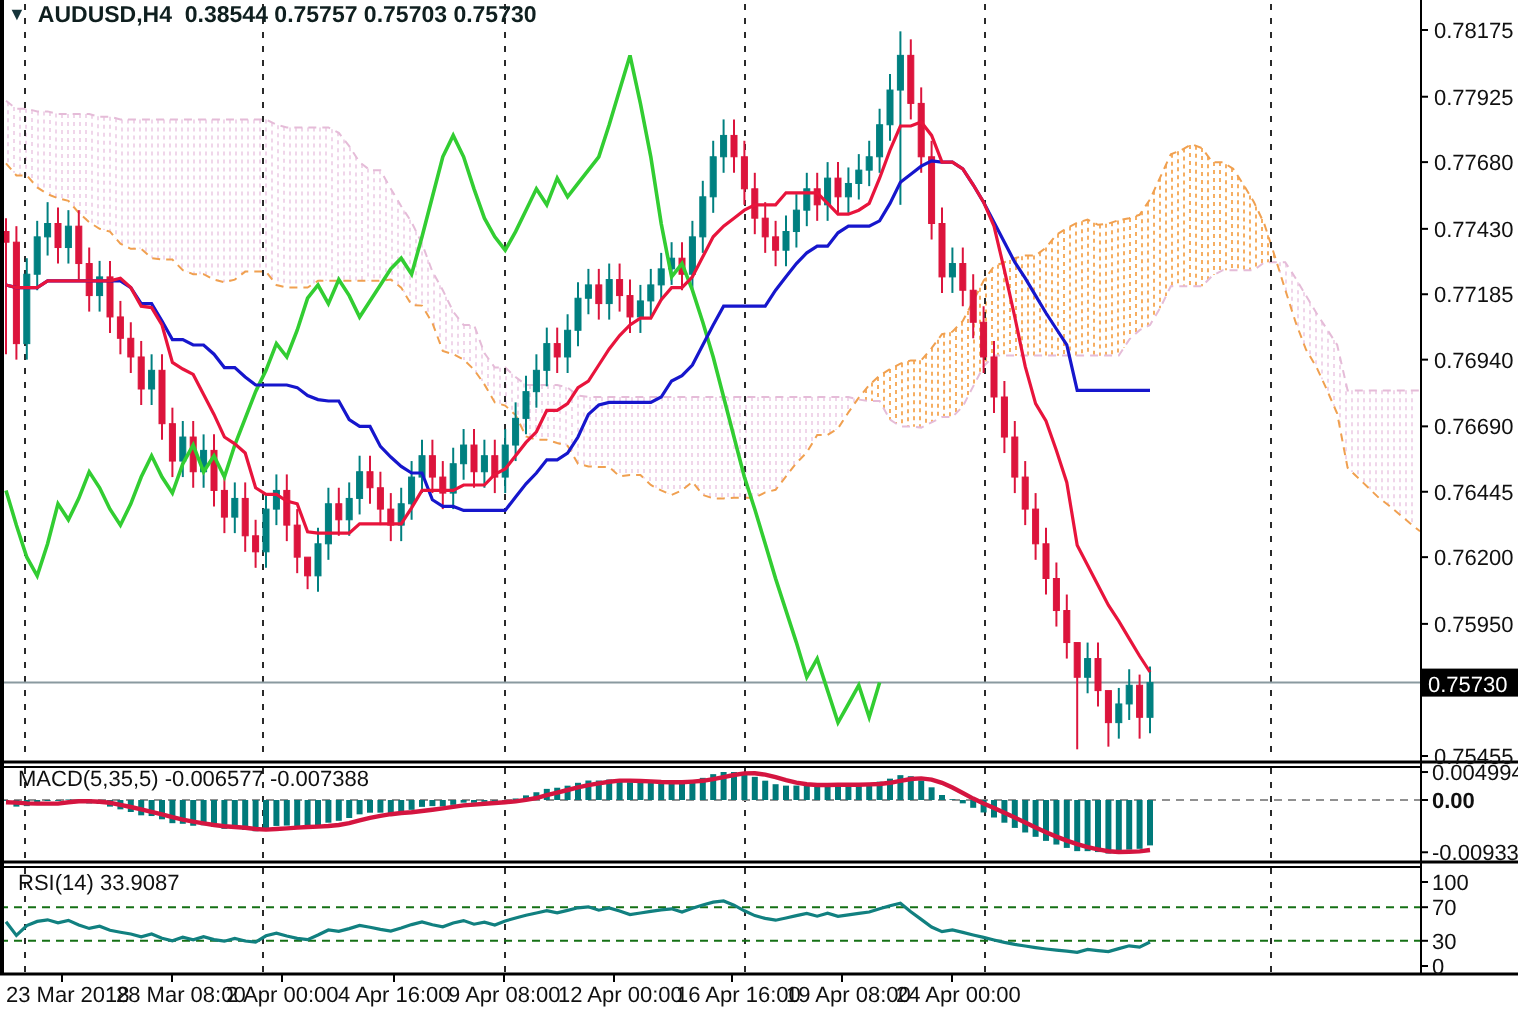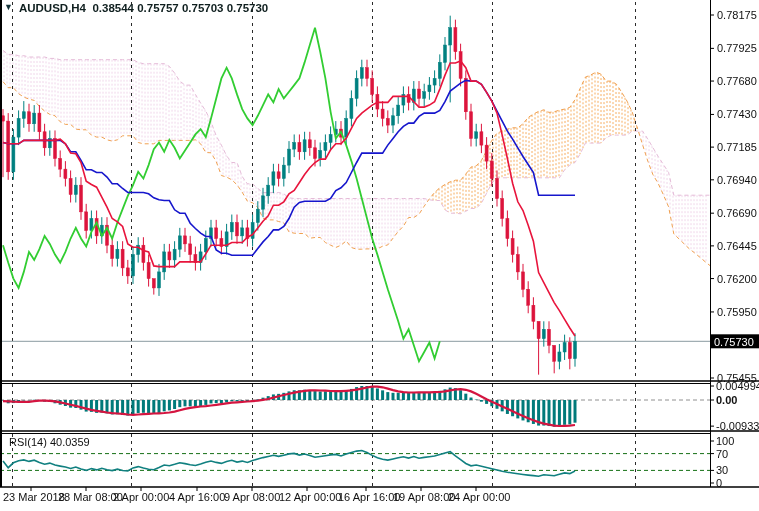--- a/index.html
+++ b/index.html
@@ -19,21 +19,22 @@
   #macd-label{top:384px;}
   #rsi-label{top:436px;}
 </style>
 </head>
 <body>
 
 <div id="terminal">
   <div class="ohlc-titlebar">
     <span class="sym-marker">▼</span><span>AUDUSD,H4  0.38544 0.75757 0.75703 0.75730</span>
   </div>
-  <div class="subwin-label" id="rsi-label">RSI(14) 40.0359</div>
+  <div class="subwin-label" id="macd-label">MACD(5,35,5) -0.006577 -0.007388</div>
+  <div class="subwin-label" id="rsi-label">RSI(14) 33.9087</div>
   <svg id="chart-svg" width="759" height="511" viewBox="0 0 759 511" xmlns="http://www.w3.org/2000/svg">
       <g>
         <line x1="4" y1="51.135746606334884" x2="4" y2="82.88284785067809" stroke="#f0d6ea" stroke-width="1" stroke-dasharray="2,2"></line>
         <line x1="7" y1="53.4455599547507" x2="7" y2="86.34756787330255" stroke="#f0d6ea" stroke-width="1" stroke-dasharray="2,2"></line>
         <line x1="10" y1="54.369485294117915" x2="10" y2="87.73345588235263" stroke="#f0d6ea" stroke-width="1" stroke-dasharray="2,2"></line>
         <line x1="13" y1="54.369485294117915" x2="13" y2="87.73345588235263" stroke="#f0d6ea" stroke-width="1" stroke-dasharray="2,2"></line>
         <line x1="16" y1="55.036764705882554" x2="16" y2="90.73621323529423" stroke="#f0d6ea" stroke-width="1" stroke-dasharray="2,2"></line>
         <line x1="19" y1="55.704044117647186" x2="19" y2="93.99561651583693" stroke="#f0d6ea" stroke-width="1" stroke-dasharray="2,2"></line>
         <line x1="22" y1="55.704044117647186" x2="22" y2="95.92046097285036" stroke="#f0d6ea" stroke-width="1" stroke-dasharray="2,2"></line>
         <line x1="25" y1="56.0120192307691" x2="25" y2="97.53733031674187" stroke="#f0d6ea" stroke-width="1" stroke-dasharray="2,2"></line>

